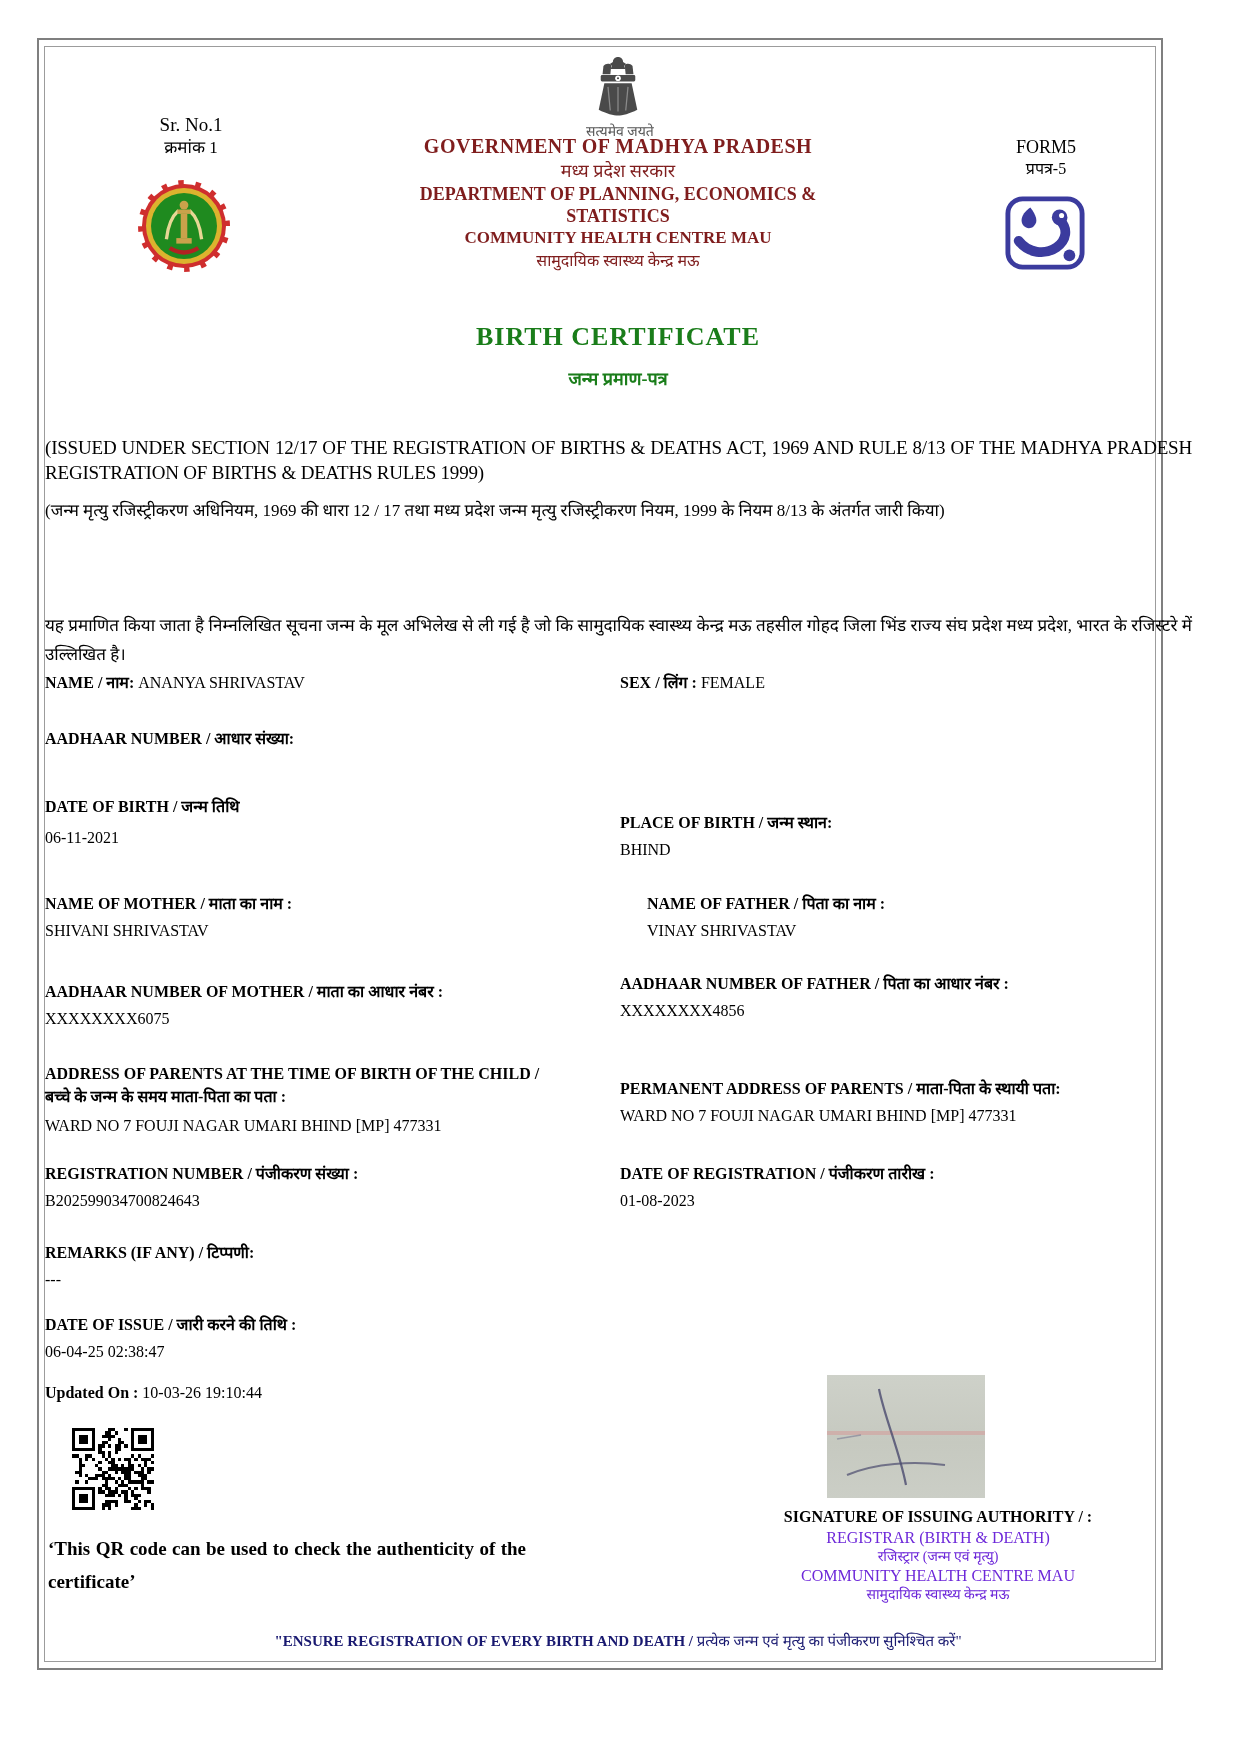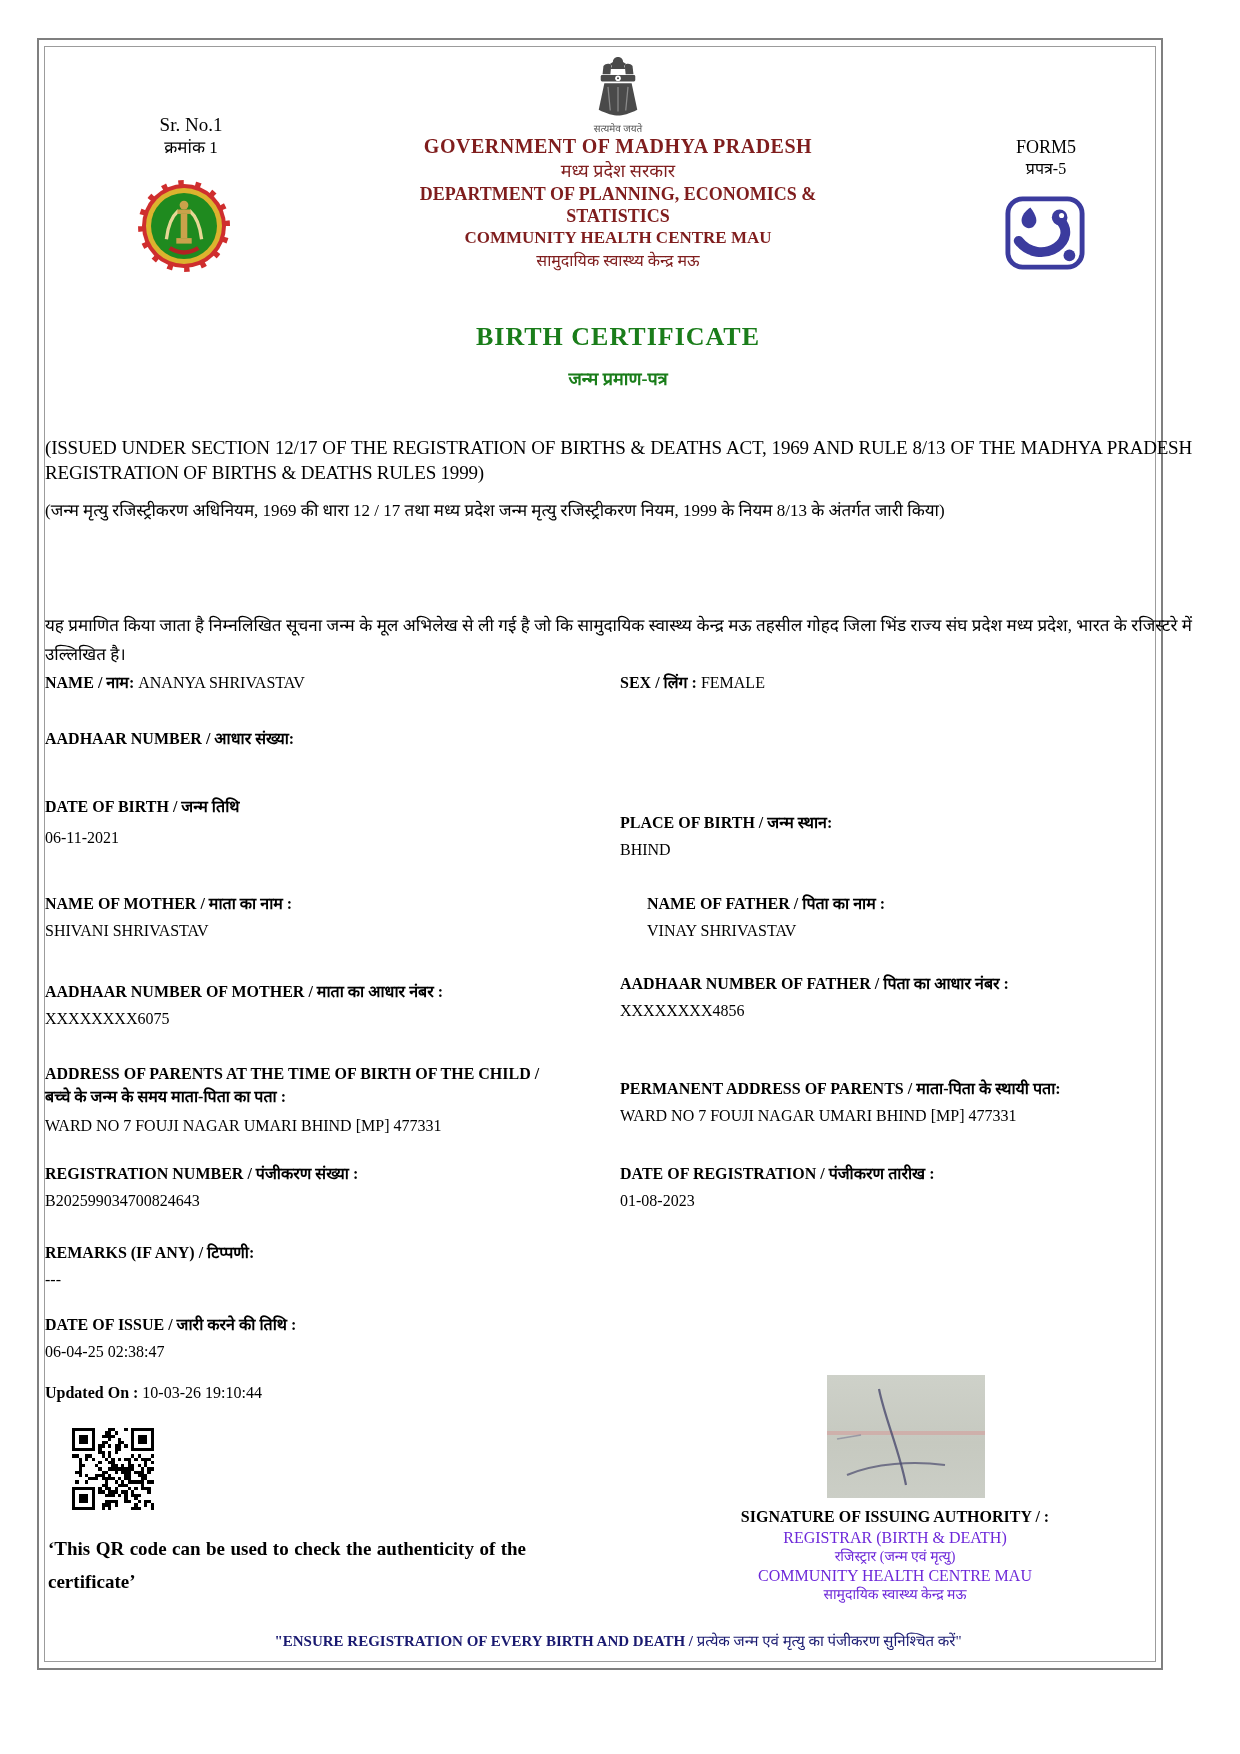--- a/index.html
+++ b/index.html
@@ -10,21 +10,21 @@
   .abs{position:absolute;}
   .ctr{text-align:center;}
   .navy{color:#7f1d1d;}
   .green{color:#1a7d1a;}
   .blue{color:#6d28d9;}
 
   .srno{left:121px;top:113px;width:140px;font-size:19px;line-height:23px;}
   .srno .hi{font-size:17px;}
 
   .emblem{left:586px;top:56px;width:64px;text-align:center;}
-  .emblem .motto{font-size:10px;color:#555;margin-top:1px;white-space:nowrap;}
+  .emblem .motto{font-size:14px;color:#555;margin-top:1px;white-space:nowrap;}
 
   .hdr-center{left:388px;top:134px;width:460px;text-align:center;}
   .hdr-govt{font-size:20px;line-height:25px;letter-spacing:.5px;font-weight:bold;}
   .hdr-govt-hi{font-size:18px;line-height:24px;}
   .hdr-dept{font-size:18px;line-height:22px;font-weight:bold;}
   .hdr-centre{font-size:17px;line-height:22px;font-weight:bold;}
   .hdr-centre-hi{font-size:16px;line-height:23px;}
 
   .formno{left:986px;top:136px;width:120px;text-align:center;font-size:18px;line-height:22px;}
   .formno .hi{font-size:16px;}
@@ -73,21 +73,21 @@
   .f-remarks{left:45px;top:1242px;}
   .f-issue{left:45px;top:1314px;}
   .f-updated{left:45px;top:1382px;}
 
   .qr{left:72px;top:1428px;width:82px;height:82px;}
   .qr svg{width:82px;height:82px;display:block;}
   .qr-note{left:48px;top:1532px;width:478px;font-size:19px;font-weight:bold;line-height:33px;text-align:justify;}
 
   .sig-patch{left:827px;top:1375px;width:158px;height:123px;
              background:linear-gradient(180deg,#ced1c9 0%,#c6c9c0 55%,#cbcec6 100%);}
-  .sig-block{left:645px;top:1506px;width:500px;text-align:center;}
+  .sig-block{left:688px;top:1506px;width:500px;text-align:center;}
   .sig-label{font-size:16px;font-weight:bold;line-height:22px;}
   .sig-en{font-size:16px;line-height:19px;}
   .sig-hi{font-size:14px;line-height:19px;}
 
   .footer{left:40px;top:1630px;width:1156px;text-align:center;font-size:15px;color:#191970;}
   .footer .en{font-weight:bold;}
 </style>
 </head>
 <body>
 

